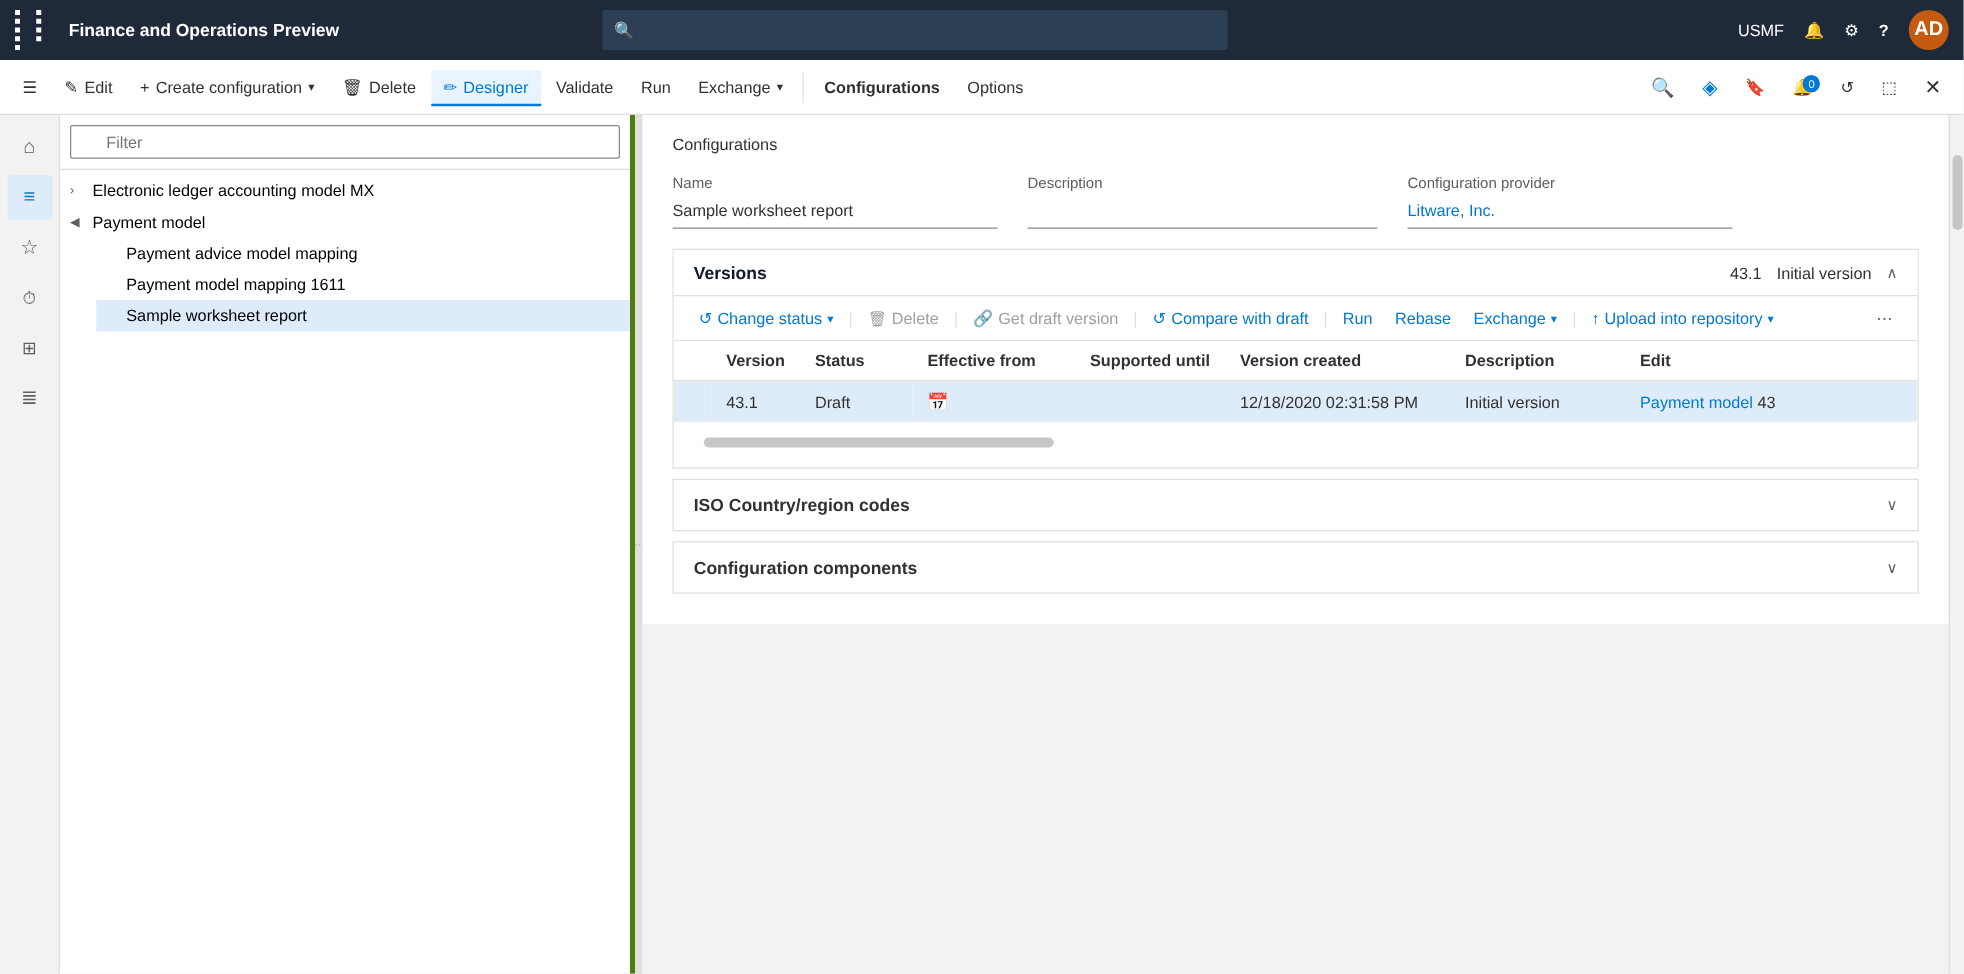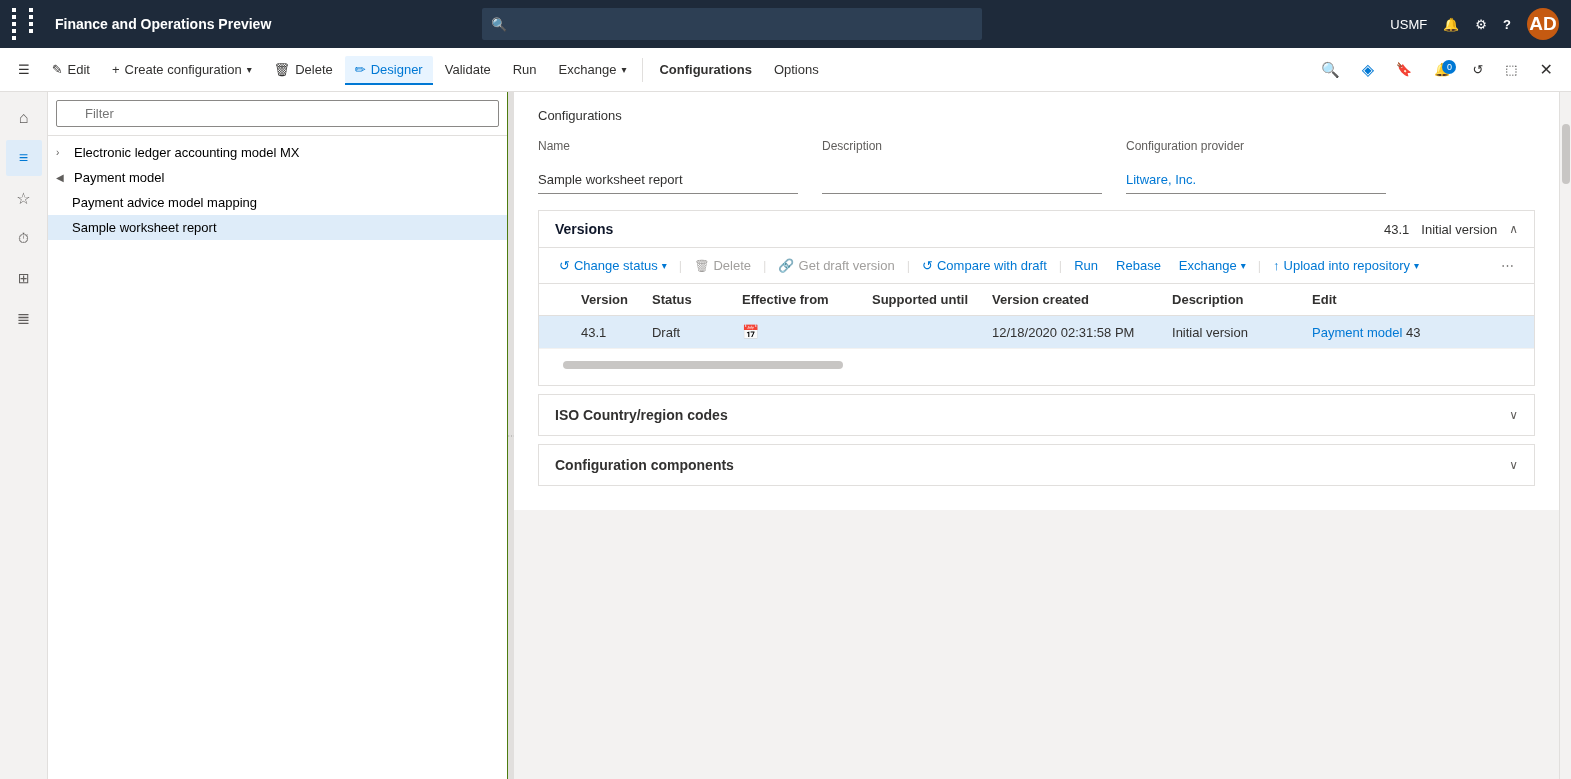--- a/index.html
+++ b/index.html
@@ -44,21 +44,21 @@
       gap: 16px;
       margin-left: auto;
       color: white;
       font-size: 13px;
     }
     .avatar {
       width: 32px; height: 32px;
       background: #c55a11;
       border-radius: 50%;
       display: flex; align-items: center; justify-content: center;
-      font-weight: 700; font-size: 19px; color: white;
+      font-weight: 700; font-size: 16px; color: white;
     }
 
     
     .command-bar {
       background: white;
       height: 44px;
       display: flex;
       align-items: center;
       padding: 0 8px;
       border-bottom: 1px solid #e1dfdd;
@@ -100,21 +100,21 @@
       cursor: pointer;
       color: #605e5c;
       font-size: 16px;
     }
     .nav-icon.active { background: #deecf9; color: #0078d4; }
 
     
     .tree-panel {
       width: 460px;
       background: white;
-      border-right: 1px solid #4d7c0f;
+      border-right: 4px solid #4d7c0f;
       display: flex;
       flex-direction: column;
     }
     .filter-box {
       padding: 8px;
       border-bottom: 1px solid #e1dfdd;
     }
     .filter-input {
       width: 100%;
       padding: 5px 8px 5px 28px;
@@ -133,21 +133,21 @@
     .tree-content { flex: 1; overflow-y: auto; padding: 4px 0; }
     .tree-item {
       display: flex; align-items: center;
       padding: 5px 8px;
       cursor: pointer;
       font-size: 13px;
       gap: 4px;
     }
     .tree-item.selected { background: #deecf9; }
     .tree-chevron { font-size: 10px; color: #605e5c; width: 14px; }
-    .tree-indent-1 { padding-left: 24px; }
+    .tree-indent-1 { padding-left: 24px; margin-left: 29px; }
 
     
     .resize-handle {
       width: 6px;
       background: #e1dfdd;
       cursor: col-resize;
       display: flex; align-items: center; justify-content: center;
       color: #8a8886; font-size: 10px;
     }
 
@@ -172,21 +172,21 @@
 
     
     .form-row {
       display: flex;
       gap: 24px;
       margin-bottom: 16px;
     }
     .form-field {
       display: flex;
       flex-direction: column;
-      gap: 19px;
+      gap: 8px;
     }
     .form-field.name { flex: 0 0 260px; }
     .form-field.description { flex: 0 0 280px; }
     .form-field.country { flex: 0 0 220px; }
     .form-field.provider { flex: 0 0 260px; }
     .field-label {
       font-size: 12px;
       color: #605e5c;
     }
     .field-value {
@@ -453,20 +453,23 @@
       <div class="tree-item">
         <span class="tree-chevron">›</span>
         <span>Electronic ledger accounting model MX</span>
       </div>
       <div class="tree-item">
         <span class="tree-chevron">◀</span>
         <span>Payment model</span>
       </div>
       <div class="tree-item tree-indent-1">
         <span>Payment advice model mapping</span>
+      </div>
+      <div class="tree-item tree-indent-1">
+        <span>Payment model mapping 1611</span>
       </div>
       <div class="tree-item tree-indent-1 selected">
         <span style="font-weight:500;">Sample worksheet report</span>
       </div>
     </div>
   </div>
 
   <div class="resize-handle">
     <span style="writing-mode:vertical-lr;font-size:8px;color:#a19f9d;">⋮</span>
   </div>

